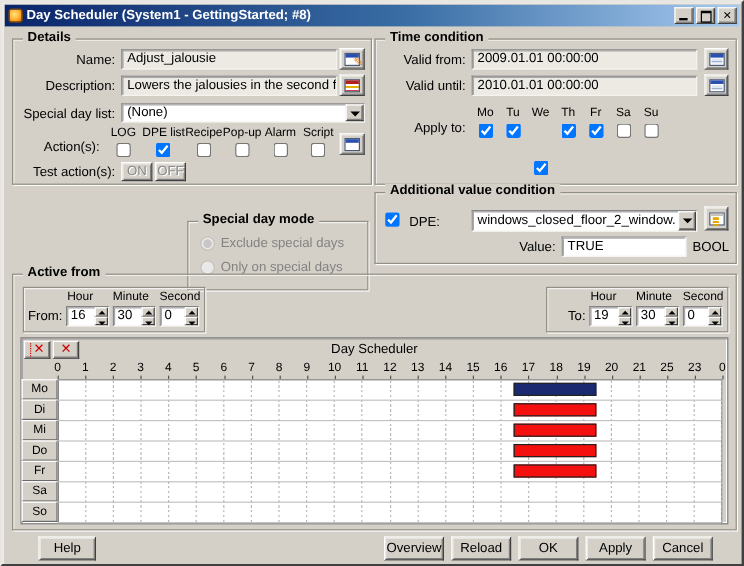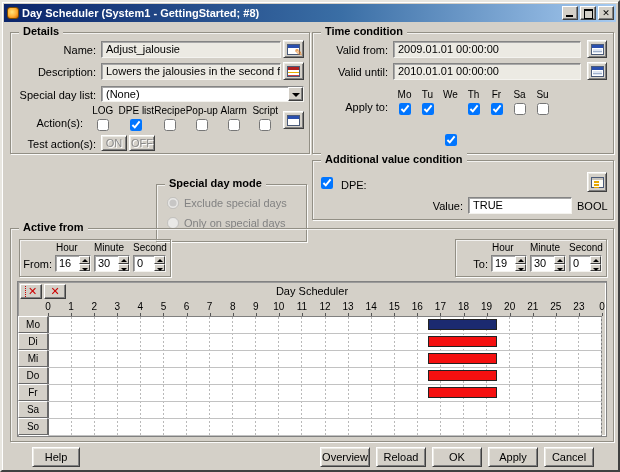--- a/index.html
+++ b/index.html
@@ -239,20 +239,24 @@
           <span class="clabel">Su</span>
           <input type="checkbox" style="">
         </div>
       </div>
   </div>
 
   <div class="group" style="left:310px;top:158px;width:302px;height:60px;">
     <span class="legend">Additional value condition</span>
     <input type="checkbox" id="dpe-check" style="position: absolute; left: 8px; top: 16px;" checked="">
     <span class="lbl" style="left:28px;top:18px;">DPE:</span>
+    <div class="combo" style="left:80px;top:14px;width:188px;height:18px;">
+      <span class="combo-text">windows_closed_floor_2_window.</span>
+      <span class="combo-btn"></span>
+    </div>
     <div class="ibtn" style="left:274px;top:11px;width:20px;height:20px;">
       <span class="mini param"></span>
     </div>
     <span class="lbl r" style="left:100px;top:39px;width:50px;">Value:</span>
     <div class="tfield white" style="left:155px;top:36px;width:104px;height:17px;">TRUE</div>
     <span class="lbl" style="left:264px;top:39px;">BOOL</span>
   </div>
 
   <div class="group" style="left:8px;top:226px;width:604px;height:214px;">
     <span class="legend">Active from</span>

